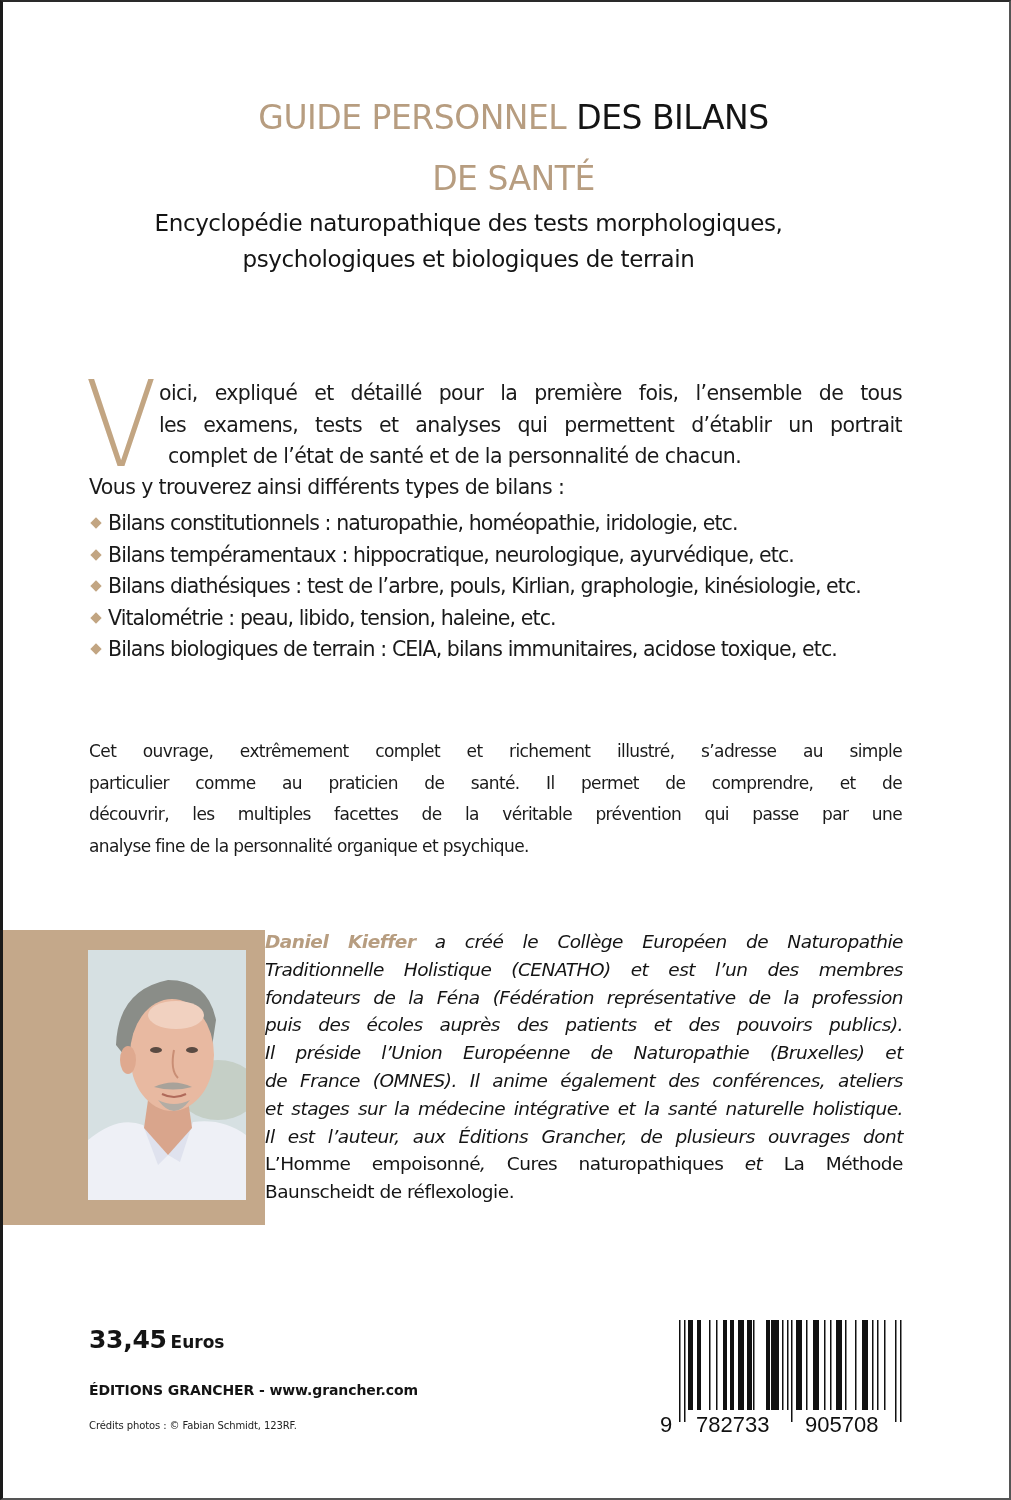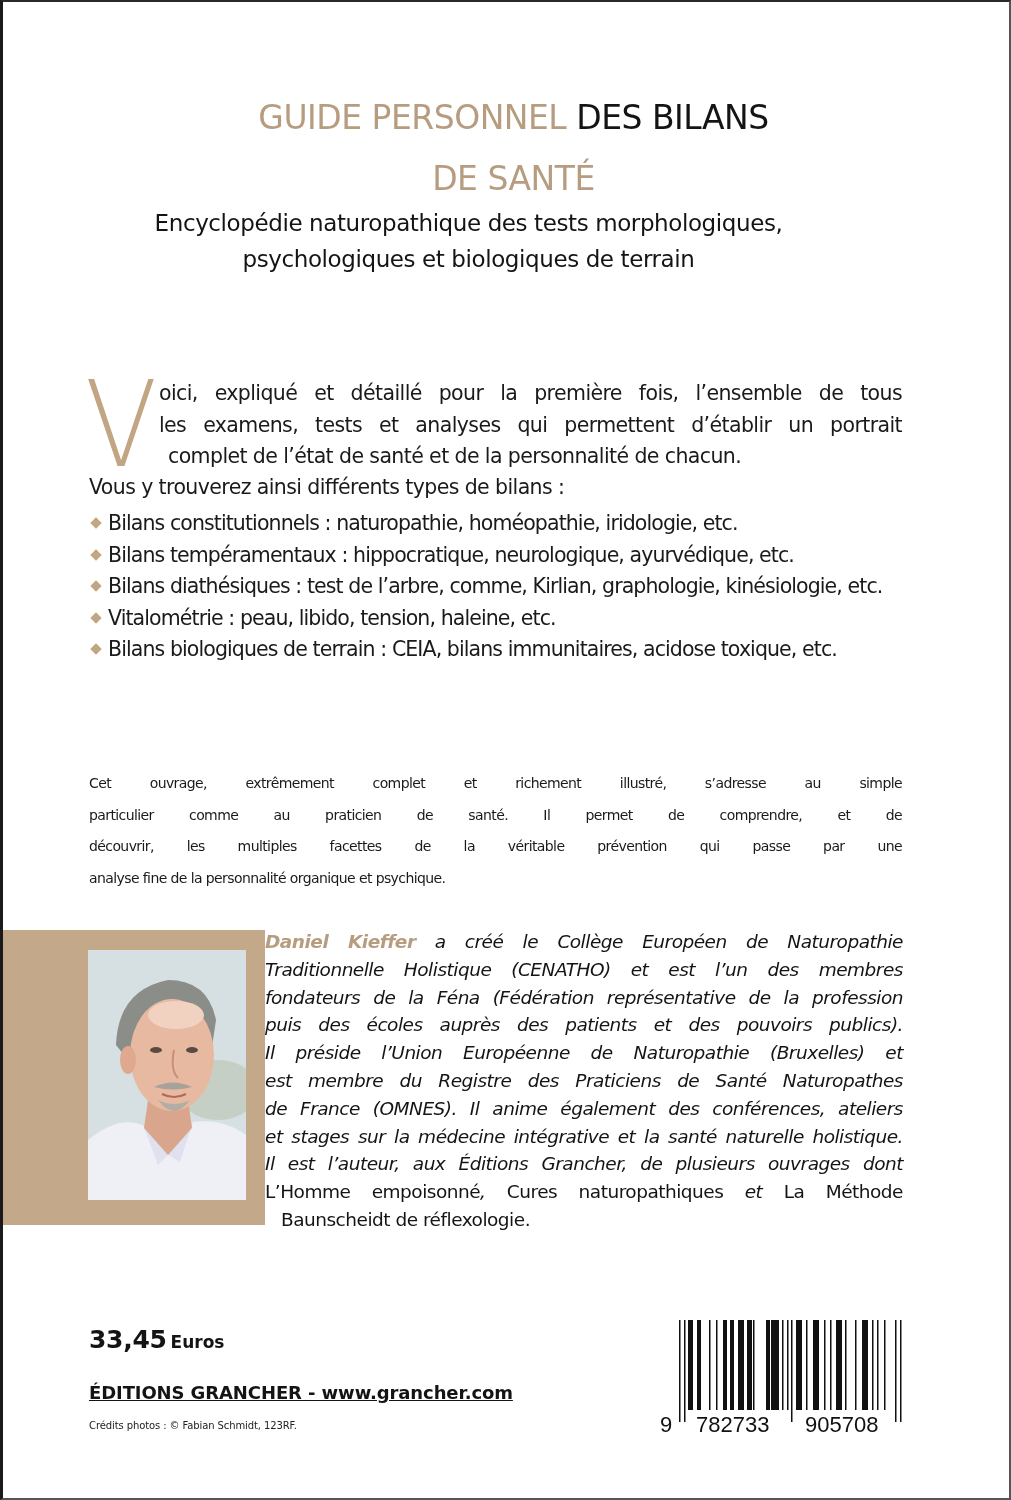--- a/index.html
+++ b/index.html
@@ -46,40 +46,40 @@
   .intro .line { display: block; text-align-last: justify; white-space: nowrap; }
   .intro .line.last { text-align-last: left; margin-left: 9px; }
 
   .list-lead { position: absolute; left: 89px; top: 472px; font-size: 20.5px; letter-spacing: -0.6px; line-height: 31.5px; }
   .bullets { position: absolute; left: 89px; top: 508px; width: 820px; margin: 0; padding: 0; list-style: none; }
   .bullets li { position: relative; padding-left: 19px; font-size: 20.5px; line-height: 31.5px; letter-spacing: -0.9px; }
   .bullets .diamond {
     position: absolute; left: 3px; top: 11px; width: 8px; height: 8px;
     background: #c2a582; transform: rotate(45deg);
   }
-  .outro { position: absolute; left: 89px; top: 736px; width: 813px; font-size: 14px; line-height: 31.5px; letter-spacing: -0.6px; margin-top: 32px; }
+  .outro { position: absolute; left: 89px; top: 736px; width: 813px; font-size: 17px; line-height: 31.5px; letter-spacing: -0.6px; }
   .outro .line { display: block; text-align: justify; text-align-last: justify; white-space: nowrap; }
   .outro .line.last { text-align-last: left; }
 
   .tan-band { position: absolute; left: 0; top: 930px; width: 265px; height: 295px; background: #c4a88a; }
   .photo {
     position: absolute; left: 88px; top: 950px; width: 158px; height: 250px; overflow: hidden;
     background: linear-gradient(160deg, #cfdbe0 0%, #e3e8e4 40%, #c9d1c8 70%, #d8dcdc 100%);
   }
   .bio { position: absolute; left: 265px; top: 928px; width: 638px;
     font-style: italic; font-size: 18.5px; line-height: 27.8px; letter-spacing: -0.5px; color: #141414; }
   .bio .line { display: block; text-align: justify; text-align-last: justify; white-space: nowrap; }
-  .bio .line.last { text-align-last: left; padding-left: 16px; }
+  .bio .line.last { text-align-last: left; }
   .bio .name { color: #b79d80; font-weight: bold; }
   .bio .upright { font-style: normal; }
 
   .price { position: absolute; left: 89px; top: 1325px; font-weight: bold; color: #141414; }
   .price .amount { font-size: 25px; letter-spacing: -0.3px; }
   .price .currency { font-size: 17px; margin-left: 4px; }
-  .publisher { position: absolute; left: 89px; top: 1382px; font-weight: bold; font-size: 18px; color: #141414; letter-spacing: -0.1px; text-decoration: underline; }
+  .publisher { position: absolute; left: 89px; top: 1382px; font-weight: bold; font-size: 14px; color: #141414; letter-spacing: -0.1px; }
   .credits { position: absolute; left: 89px; top: 1420px; font-size: 10px; color: #222; letter-spacing: -0.1px; }
 
   .barcode { position: absolute; left: 660px; top: 1300px; width: 280px; height: 150px; }
   .barcode svg { width: 280px; height: 150px; display: block; }
   .barcode-digits { font-family: "Liberation Sans", sans-serif; font-size: 22px; fill: #111; }
 </style>
 </head>
 <body>
 
 <div class="frame"></div>
@@ -99,21 +99,21 @@
 <div class="intro">
   <span class="line">oici, expliqué et détaillé pour la première fois, l’ensemble de tous</span>
   <span class="line">les examens, tests et analyses qui permettent d’établir un portrait</span>
   <span class="line last">complet de l’état de santé et de la personnalité de chacun.</span>
 </div>
 
 <div class="list-lead">Vous y trouverez ainsi différents types de bilans :</div>
 <ul class="bullets">
   <li><span class="diamond"></span><span>Bilans constitutionnels : naturopathie, homéopathie, iridologie, etc.</span></li>
   <li><span class="diamond"></span><span>Bilans tempéramentaux : hippocratique, neurologique, ayurvédique, etc.</span></li>
-  <li><span class="diamond"></span><span>Bilans diathésiques : test de l’arbre, comme, Kirlian, graphologie, kinésiologie, etc.</span></li>
+  <li><span class="diamond"></span><span>Bilans diathésiques : test de l’arbre, pouls, Kirlian, graphologie, kinésiologie, etc.</span></li>
   <li><span class="diamond"></span><span>Vitalométrie : peau, libido, tension, haleine, etc.</span></li>
   <li><span class="diamond"></span><span>Bilans biologiques de terrain : CEIA, bilans immunitaires, acidose toxique, etc.</span></li>
 </ul>
 
 <div class="outro">
   <span class="line">Cet ouvrage, extrêmement complet et richement illustré, s’adresse au simple</span>
   <span class="line">particulier comme au praticien de santé. Il permet de comprendre, et de</span>
   <span class="line">découvrir, les multiples facettes de la véritable prévention qui passe par une</span>
   <span class="line last">analyse fine de la personnalité organique et psychique.</span>
 </div>
@@ -146,21 +146,20 @@
     <path d="M74 144 Q86 150 98 144" stroke="#b06a5a" stroke-width="2" fill="none"></path>
   </svg>
 </div>
 
 <div class="bio">
   <span class="line"><span class="name">Daniel Kieffer</span><span> a créé le Collège Européen de Naturopathie</span></span>
   <span class="line">Traditionnelle Holistique (CENATHO) et est l’un des membres</span>
   <span class="line">fondateurs de la Féna (Fédération représentative de la profession</span>
   <span class="line">puis des écoles auprès des patients et des pouvoirs publics).</span>
   <span class="line">Il préside l’Union Européenne de Naturopathie (Bruxelles) et</span>
-  <span class="line">est membre du Registre des Praticiens de Santé Naturopathes</span>
   <span class="line">de France (OMNES). Il anime également des conférences, ateliers</span>
   <span class="line">et stages sur la médecine intégrative et la santé naturelle holistique.</span>
   <span class="line">Il est l’auteur, aux Éditions Grancher, de plusieurs ouvrages dont</span>
   <span class="line"><span class="upright">L’Homme empoisonné</span><span>, </span><span class="upright">Cures naturopathiques</span><span> et </span><span class="upright">La Méthode</span></span>
   <span class="line last upright"><span>Baunscheidt de réflexologie</span><span>.</span></span>
 </div>
 
 <div class="price">
   <span class="amount">33,45</span><span class="currency">Euros</span>
 </div>

